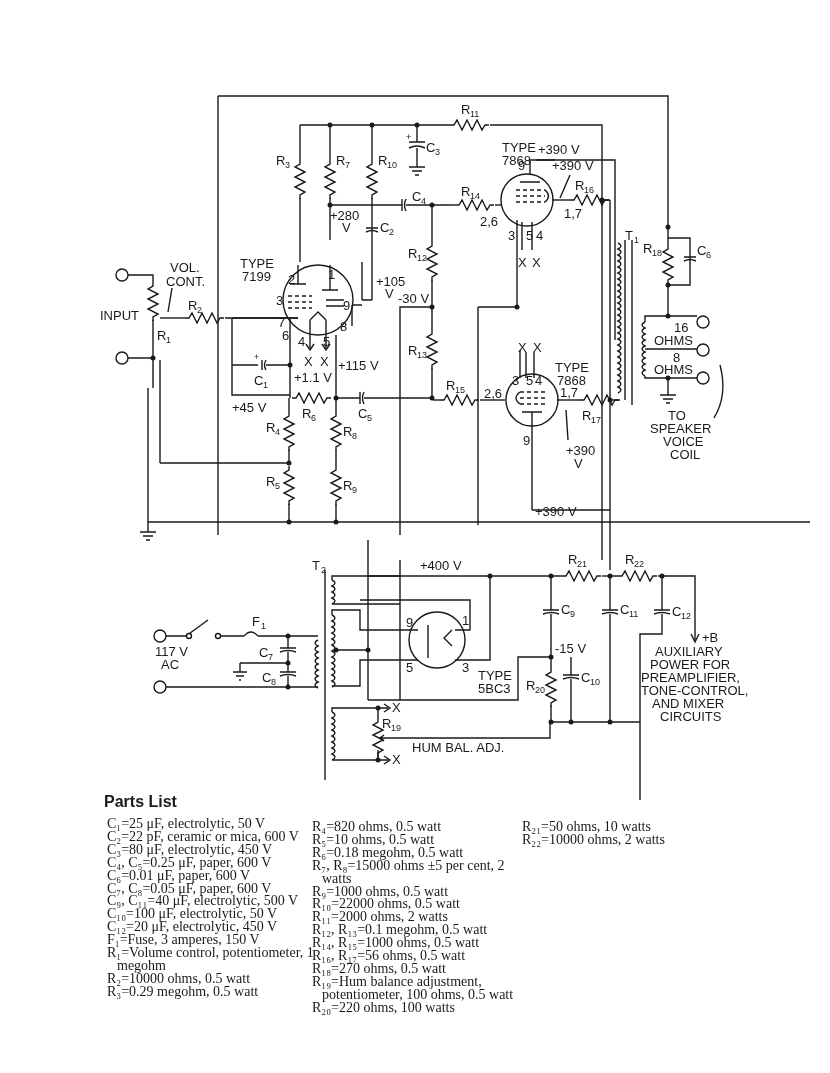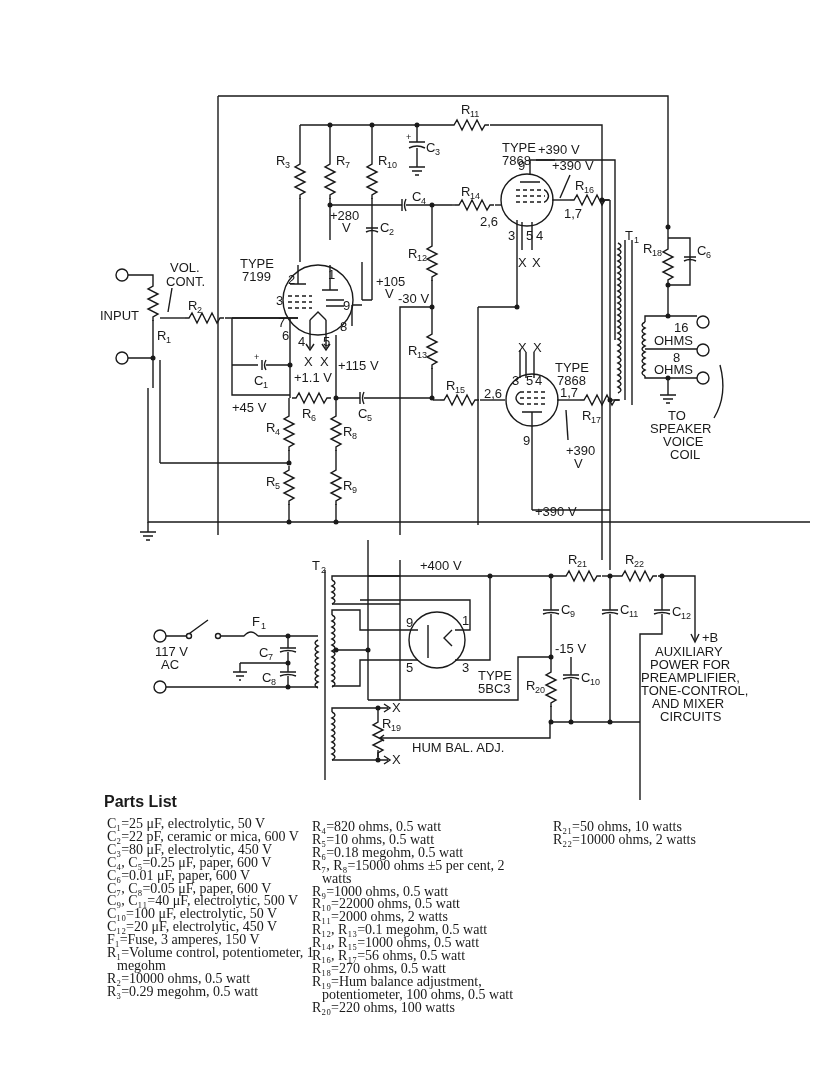--- a/index.html
+++ b/index.html
@@ -8,21 +8,21 @@
   #schematic text{font-family:"Liberation Sans",sans-serif;fill:#1a1a1a;}
   .w{stroke:#1a1a1a;stroke-width:1.4;fill:none;}
   .dot{fill:#1a1a1a;}
   .term{fill:#fff;stroke:#1a1a1a;stroke-width:1.4;}
   .lbl{font-size:13px;}
   .sub{font-size:9px;}
   .parts-title{position:absolute;left:104px;top:793px;font-family:"Liberation Sans",sans-serif;font-weight:bold;font-size:16px;}
   .col{position:absolute;font-family:"Liberation Serif",serif;font-size:14px;line-height:12.9px;}
   .col1{left:107px;top:818px;width:220px;}
   .col2{left:312px;top:821px;width:225px;}
-  .col3{left:553px;top:821px;width:230px;}
+  .col3{left:522px;top:821px;width:230px;}
   .item{padding-left:10px;text-indent:-10px;}
 </style>
 </head>
 <body>
 
 <svg id="schematic" viewBox="0 0 830 800" xmlns="http://www.w3.org/2000/svg">
   <defs>
     <g id="resV">
         <path class="w" d="M0,0 l0,4 l-5,3 l10,5 l-10,5 l10,5 l-10,5 l10,5 l-5,3 l0,4"></path>
       </g>

